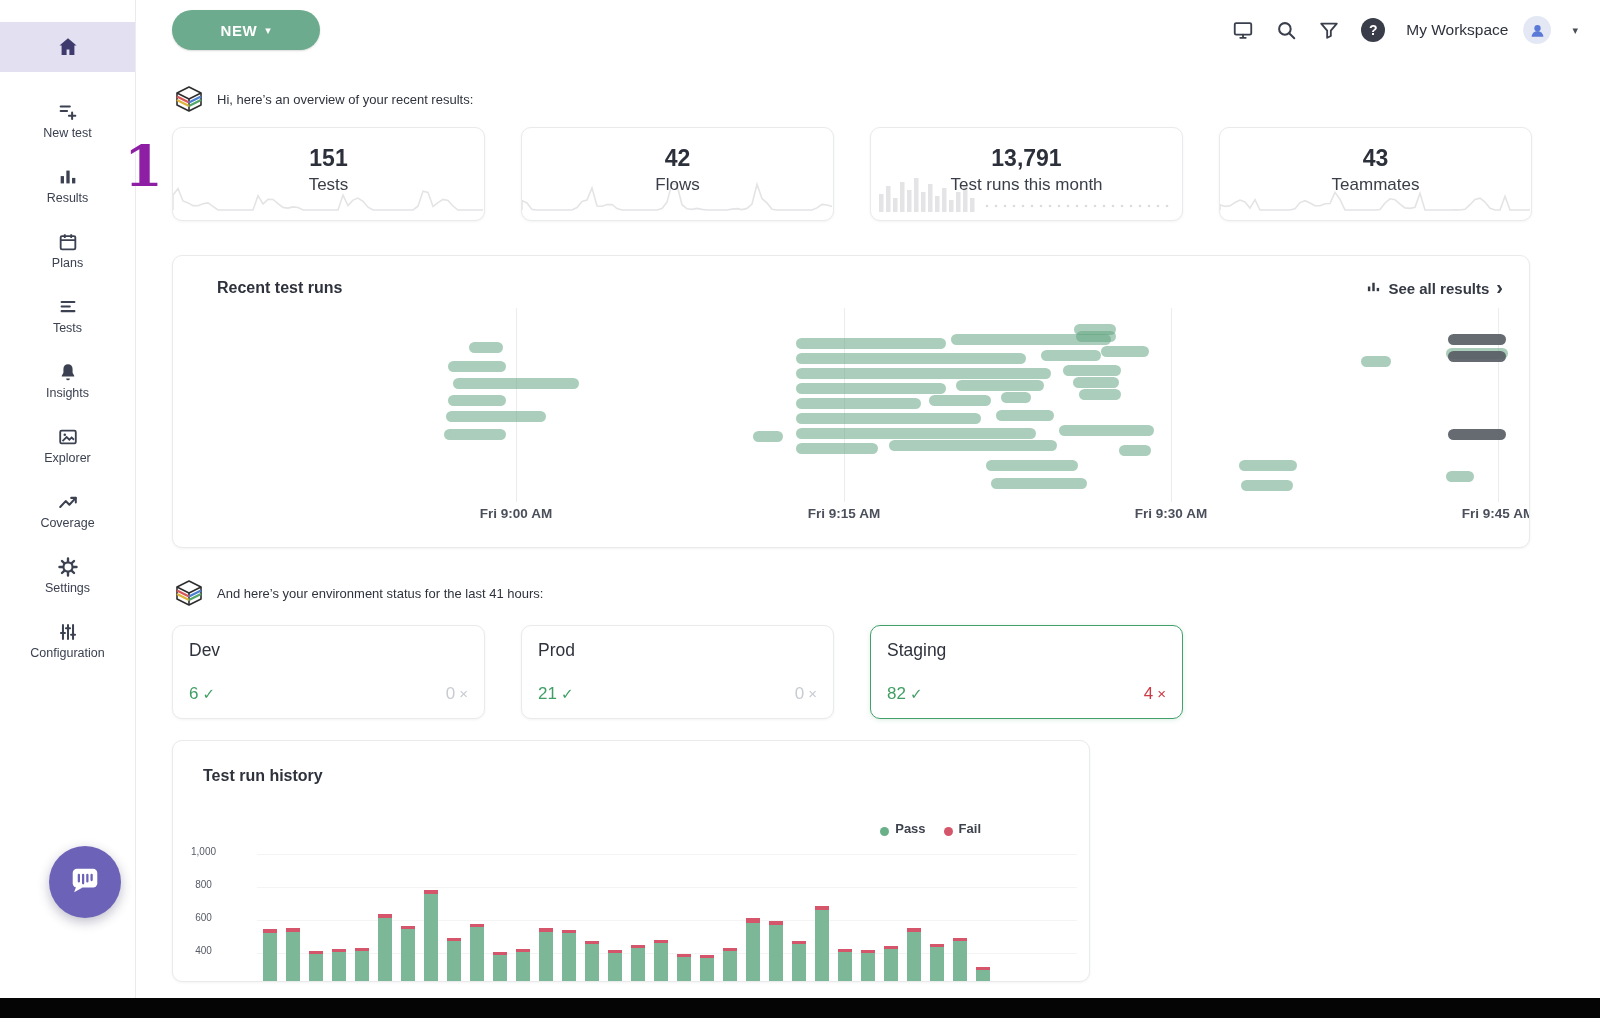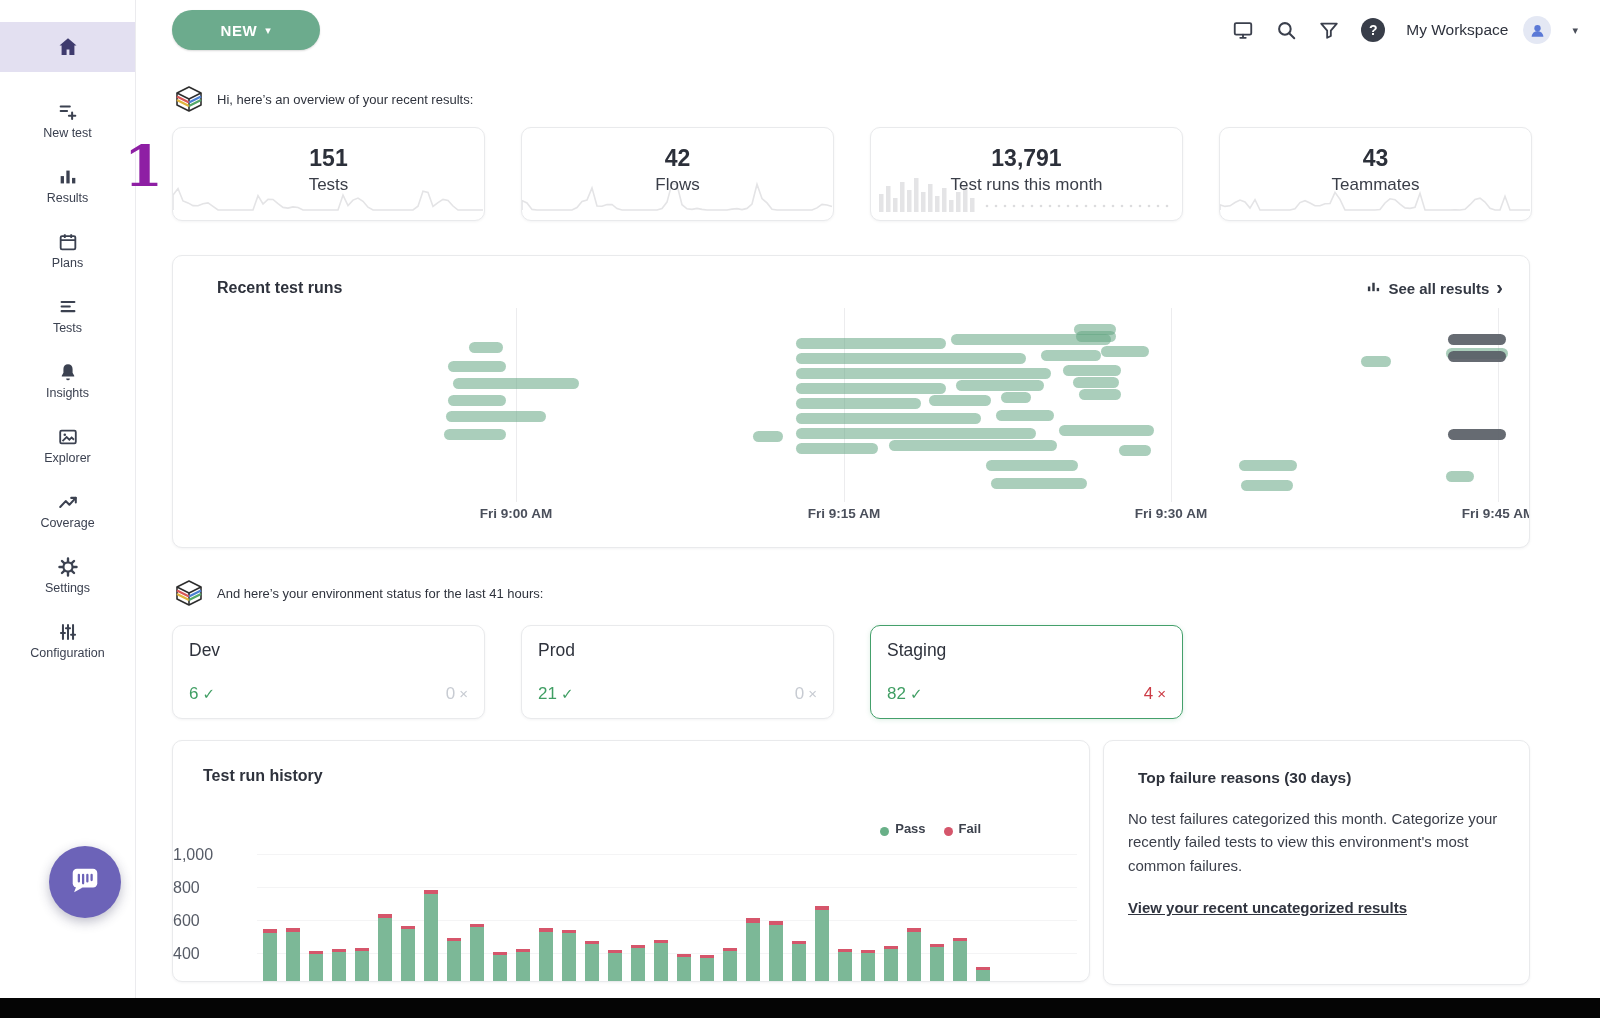--- a/index.html
+++ b/index.html
@@ -77,21 +77,21 @@
   .mark{font-size:15px;margin-left:4px;}
 
   
   .history-card{position:absolute;left:172px;top:740px;width:918px;height:242px;overflow:hidden;}
   .history-title{position:absolute;left:30px;top:26px;}
   .history-legend{position:absolute;top:80px;right:108px;display:flex;gap:18px;align-items:center;font-size:13px;font-weight:600;color:#3d424d;}
   .lg-item{display:flex;align-items:flex-end;}
   .lg-dot{display:inline-block;width:9px;height:9px;border-radius:50%;margin-right:6px;}
   .history-plot{position:absolute;inset:0;}
   .hist-grid{position:absolute;left:84px;right:12px;height:1px;background:#f4f4f5;}
-  .hist-ytick{position:absolute;left:0;width:61px;text-align:left;font-size:16px;color:#565b66;}
+  .hist-ytick{position:absolute;left:0;width:61px;text-align:center;font-size:10px;color:#565b66;}
   .hist-bar{position:absolute;width:14px;}
   .hist-bar.pass{background:#7cb897;}
   .hist-bar.fail{background:#d5566b;}
 
   
   .failure-card{position:absolute;left:1103px;top:740px;width:427px;height:245px;}
   .fail-title{position:absolute;left:34px;top:28px;font-size:15.5px;font-weight:700;color:#2e323c;}
   .fail-body{position:absolute;left:24px;top:66px;width:384px;font-size:15px;line-height:1.55;color:#3a3e49;}
   .fail-link{position:absolute;left:24px;top:158px;font-size:15px;font-weight:600;color:#30343f;text-decoration:underline;cursor:pointer;}
 
@@ -494,25 +494,20 @@
         <div class="hist-bar pass" style="left:734px;top:190.6px;height:87.5px"></div>
         <div class="hist-bar fail" style="left:757px;top:203.2px;height:3.0px"></div>
         <div class="hist-bar pass" style="left:757px;top:206.2px;height:71.8px"></div>
         <div class="hist-bar fail" style="left:780px;top:197.1px;height:3.3px"></div>
         <div class="hist-bar pass" style="left:780px;top:200.4px;height:77.5px"></div>
         <div class="hist-bar fail" style="left:803px;top:225.5px;height:3.0px"></div>
         <div class="hist-bar pass" style="left:803px;top:228.5px;height:49.5px"></div>
       </div>
   </section>
 
-  <section class="card failure-card">
-    <div class="fail-title">Top failure reasons (30 days)</div>
-    <div class="fail-body">No test failures categorized this month. Categorize your recently failed tests to view this environment's most common failures.</div>
-    <div class="fail-link">View your recent uncategorized results</div>
-  </section>
 
   <div class="chat-fab">
     <span><svg viewBox="0 0 36 36" width="34" height="34">
           <rect x="5" y="6" width="26" height="20" rx="4.5" fill="#ffffff"></rect>
           <path d="M9 24l-2.5 7 9-5z" fill="#ffffff"></path>
           <path d="M11.5 12.5v7M16 12.5v9M20.5 12.5v7M25 12.5v5.5" stroke="#6c63b8" stroke-width="2.4" stroke-linecap="round" fill="none"></path>
         </svg></span>
   </div>
 
   <div class="annotation" style="color: rgb(142, 31, 164);">1</div>

